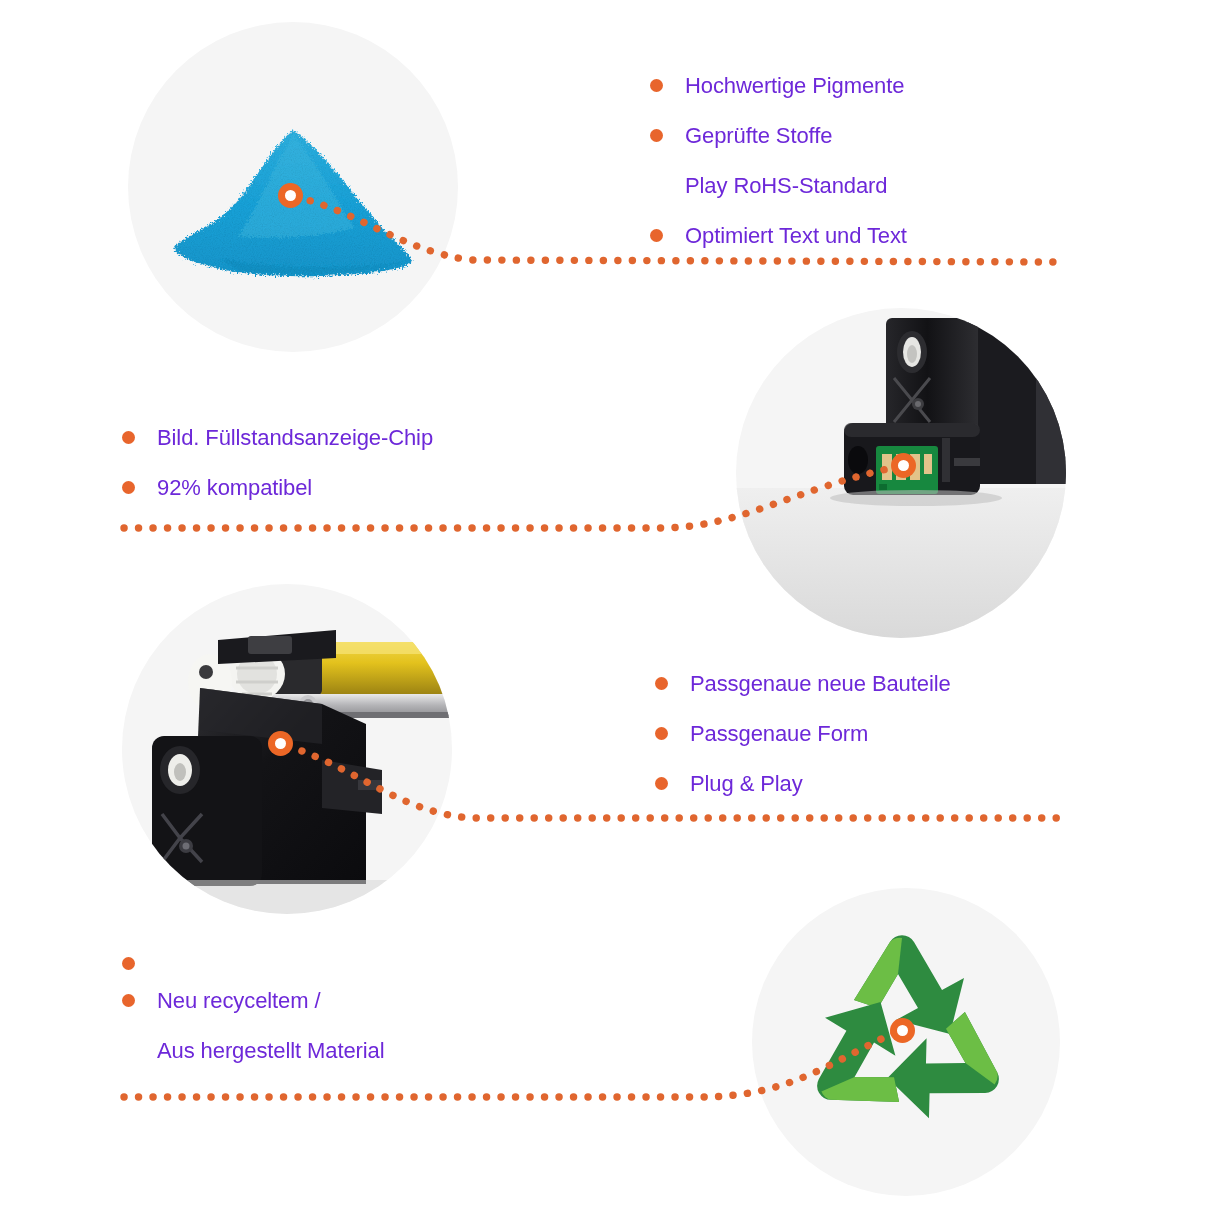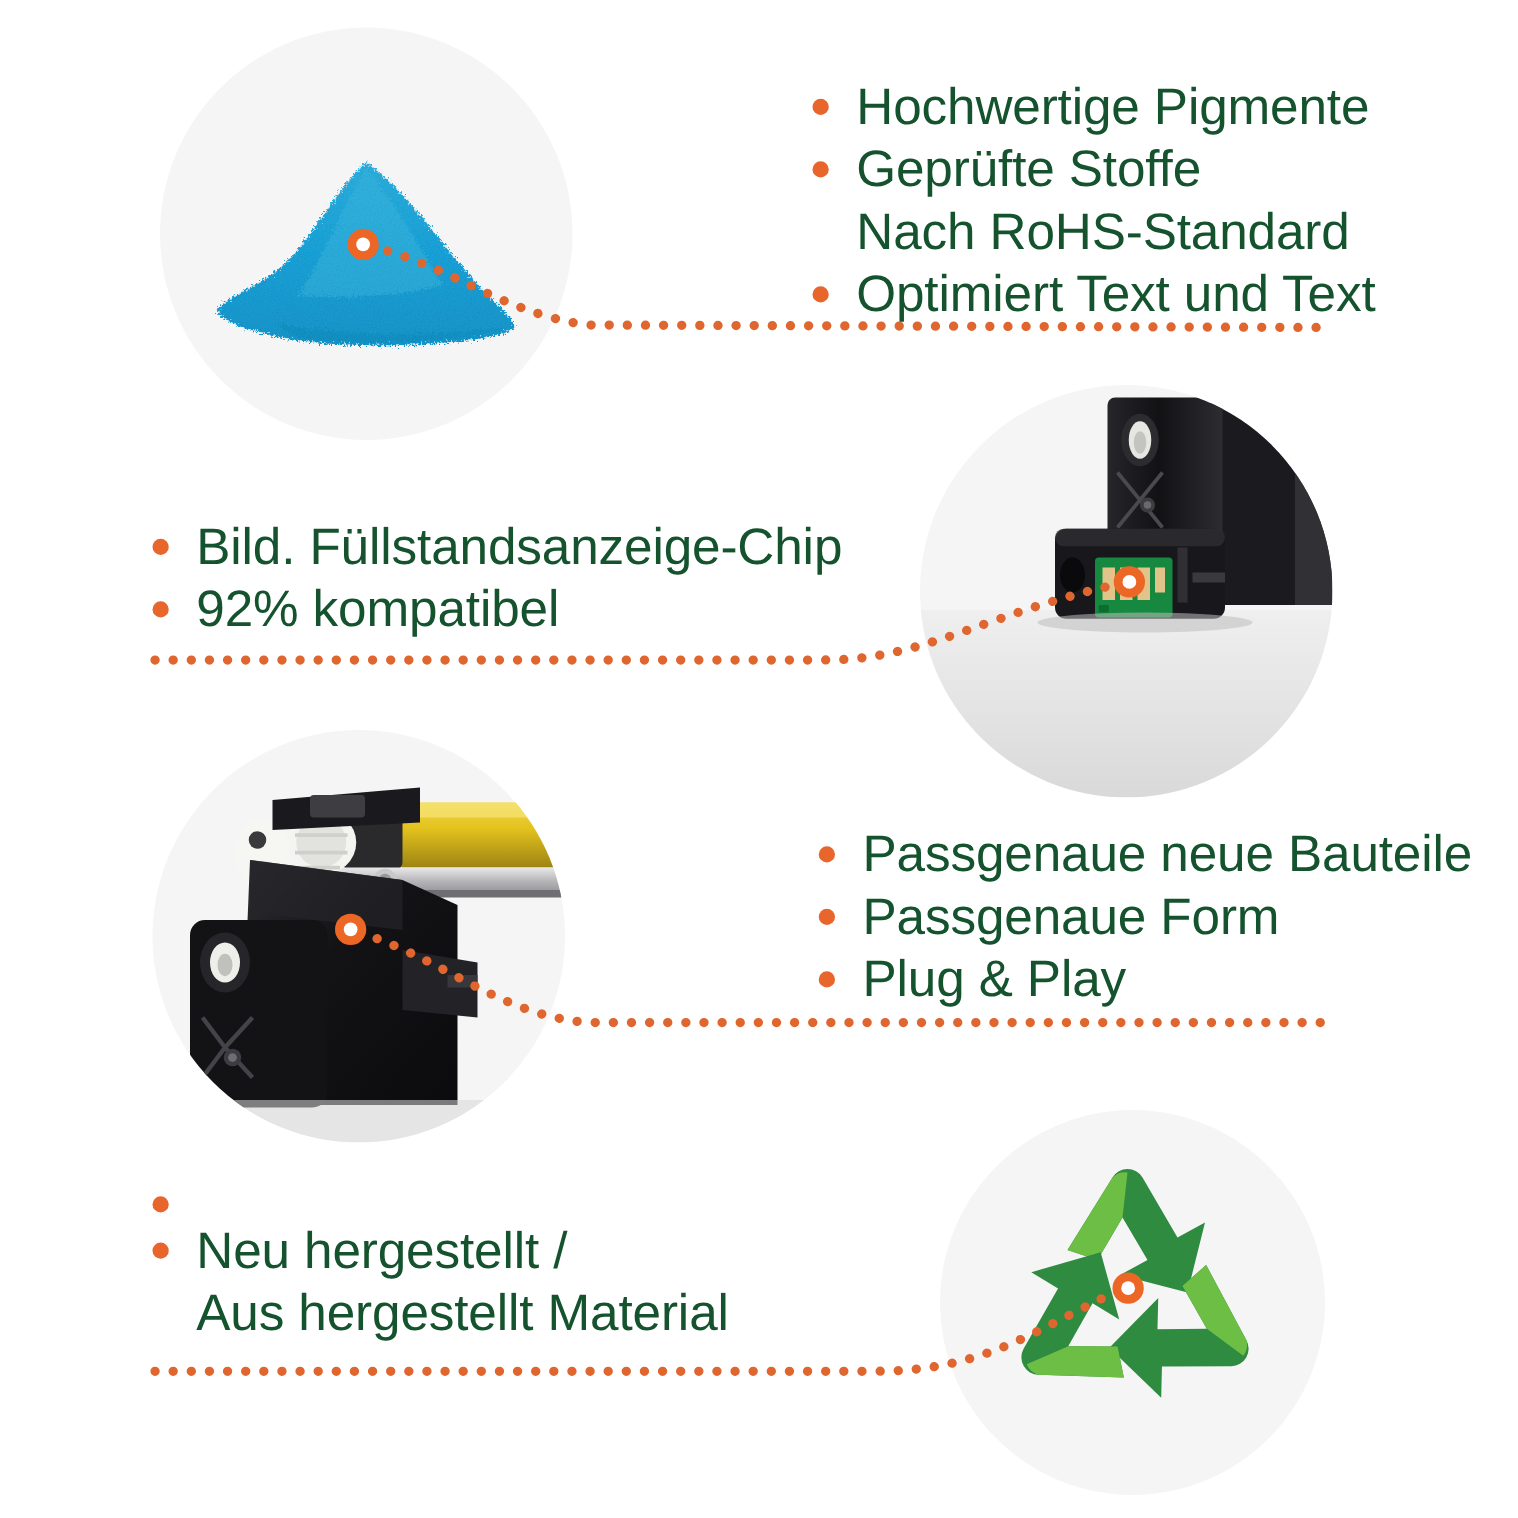--- a/index.html
+++ b/index.html
@@ -46,23 +46,23 @@
     border-radius: 50%;
     background: #e8652c;
     flex: 0 0 13px;
     margin-top: 13px;
     margin-right: 22px;
   }
   .bullet.hidden {
     background: transparent;
   }
   .feature-text {
-    font-size: 41px;
+    font-size: 22px;
     line-height: 39px;
-    color: #14532d;
+    color: #6d28d9;
     letter-spacing: -0.1px;
   }
 
   
   .connector {
     position: absolute;
     overflow: visible;
     pointer-events: none;
   }
   .connector path {
@@ -297,21 +297,21 @@
     <div class="feature-line">
       <span class="bullet"></span>
       <span class="feature-text">Hochwertige Pigmente</span>
     </div>
     <div class="feature-line">
       <span class="bullet"></span>
       <span class="feature-text">Geprüfte Stoffe</span>
     </div>
     <div class="feature-line">
       <span class="bullet hidden"></span>
-      <span class="feature-text">Nach RoHS-Standard</span>
+      <span class="feature-text">Play RoHS-Standard</span>
     </div>
     <div class="feature-line">
       <span class="bullet"></span>
       <span class="feature-text">Optimiert Text und Text</span>
     </div>
   </div>
 
   <div class="feature-block" style="left:122px; top:418px;">
     <div class="feature-line">
       <span class="bullet"></span>
@@ -337,21 +337,21 @@
       <span class="feature-text">Plug &amp; Play</span>
     </div>
   </div>
 
   <div class="feature-block" style="left:122px; top:944px;">
     <div class="feature-line">
       <span class="bullet"></span>
     </div>
     <div class="feature-line">
       <span class="bullet"></span>
-      <span class="feature-text">Neu hergestellt /</span>
+      <span class="feature-text">Neu recyceltem /</span>
     </div>
     <div class="feature-line">
       <span class="bullet hidden"></span>
       <span class="feature-text">Aus hergestellt Material</span>
     </div>
   </div>
 
 </div>
 
 </body></html>

